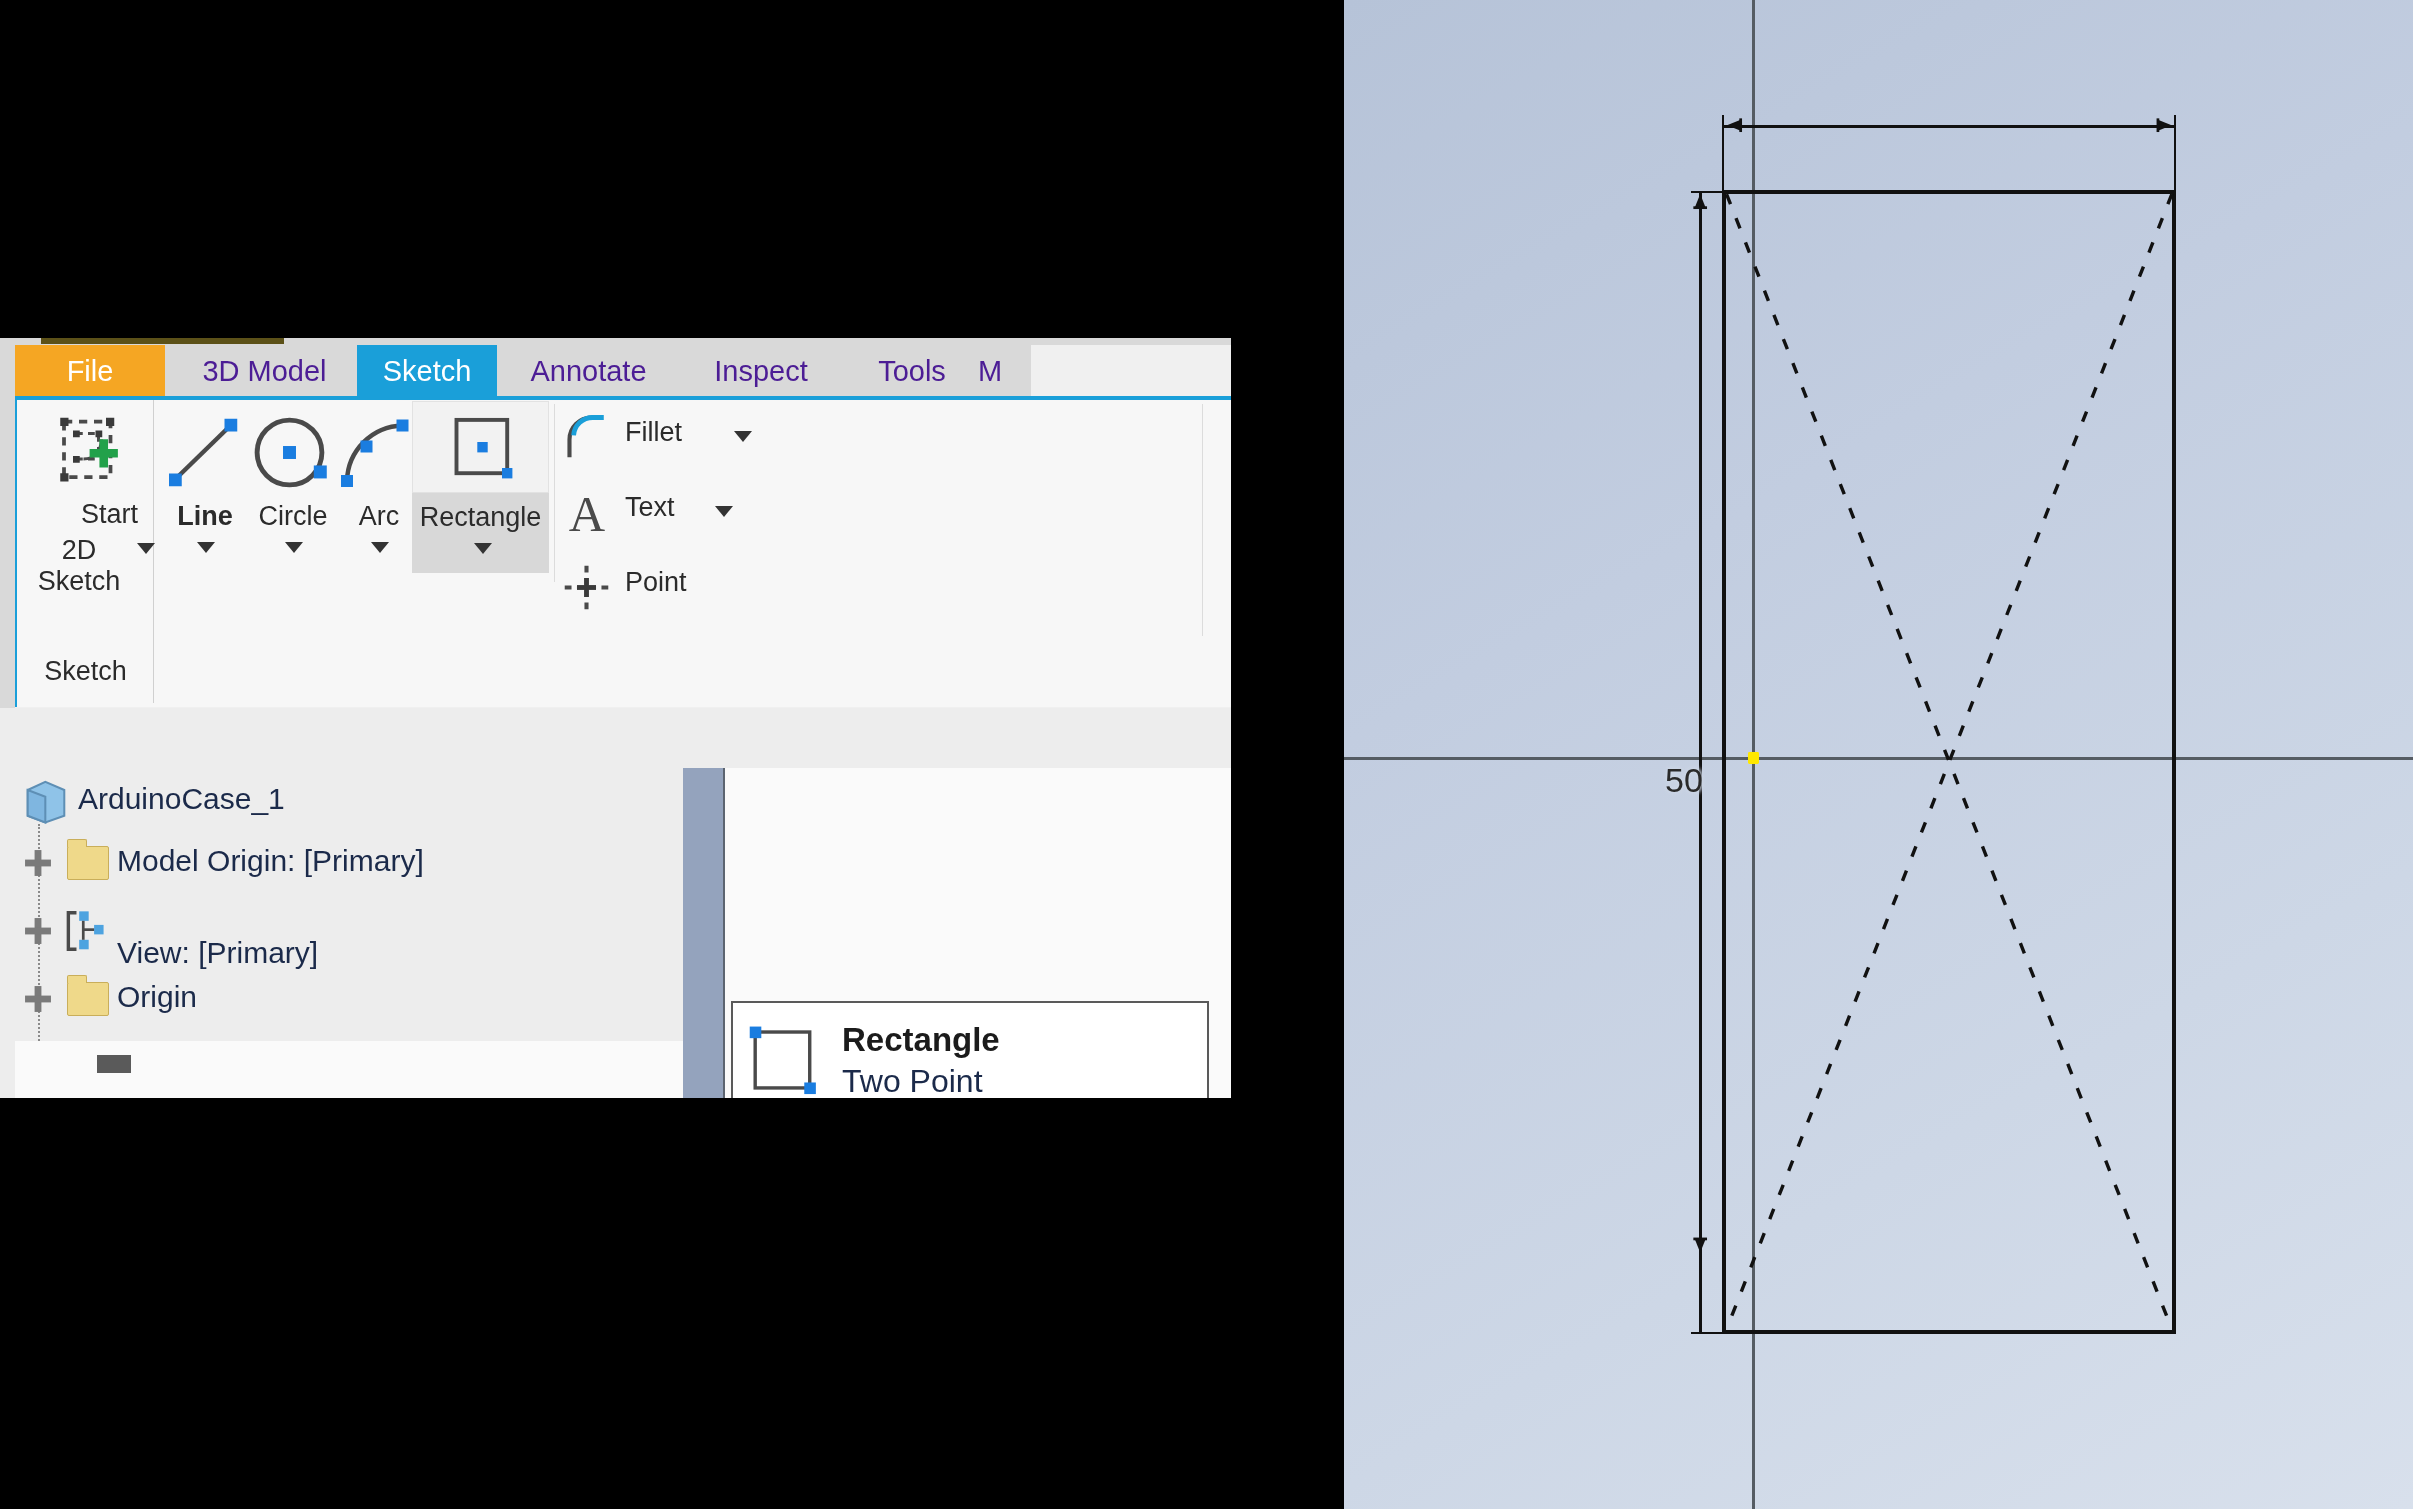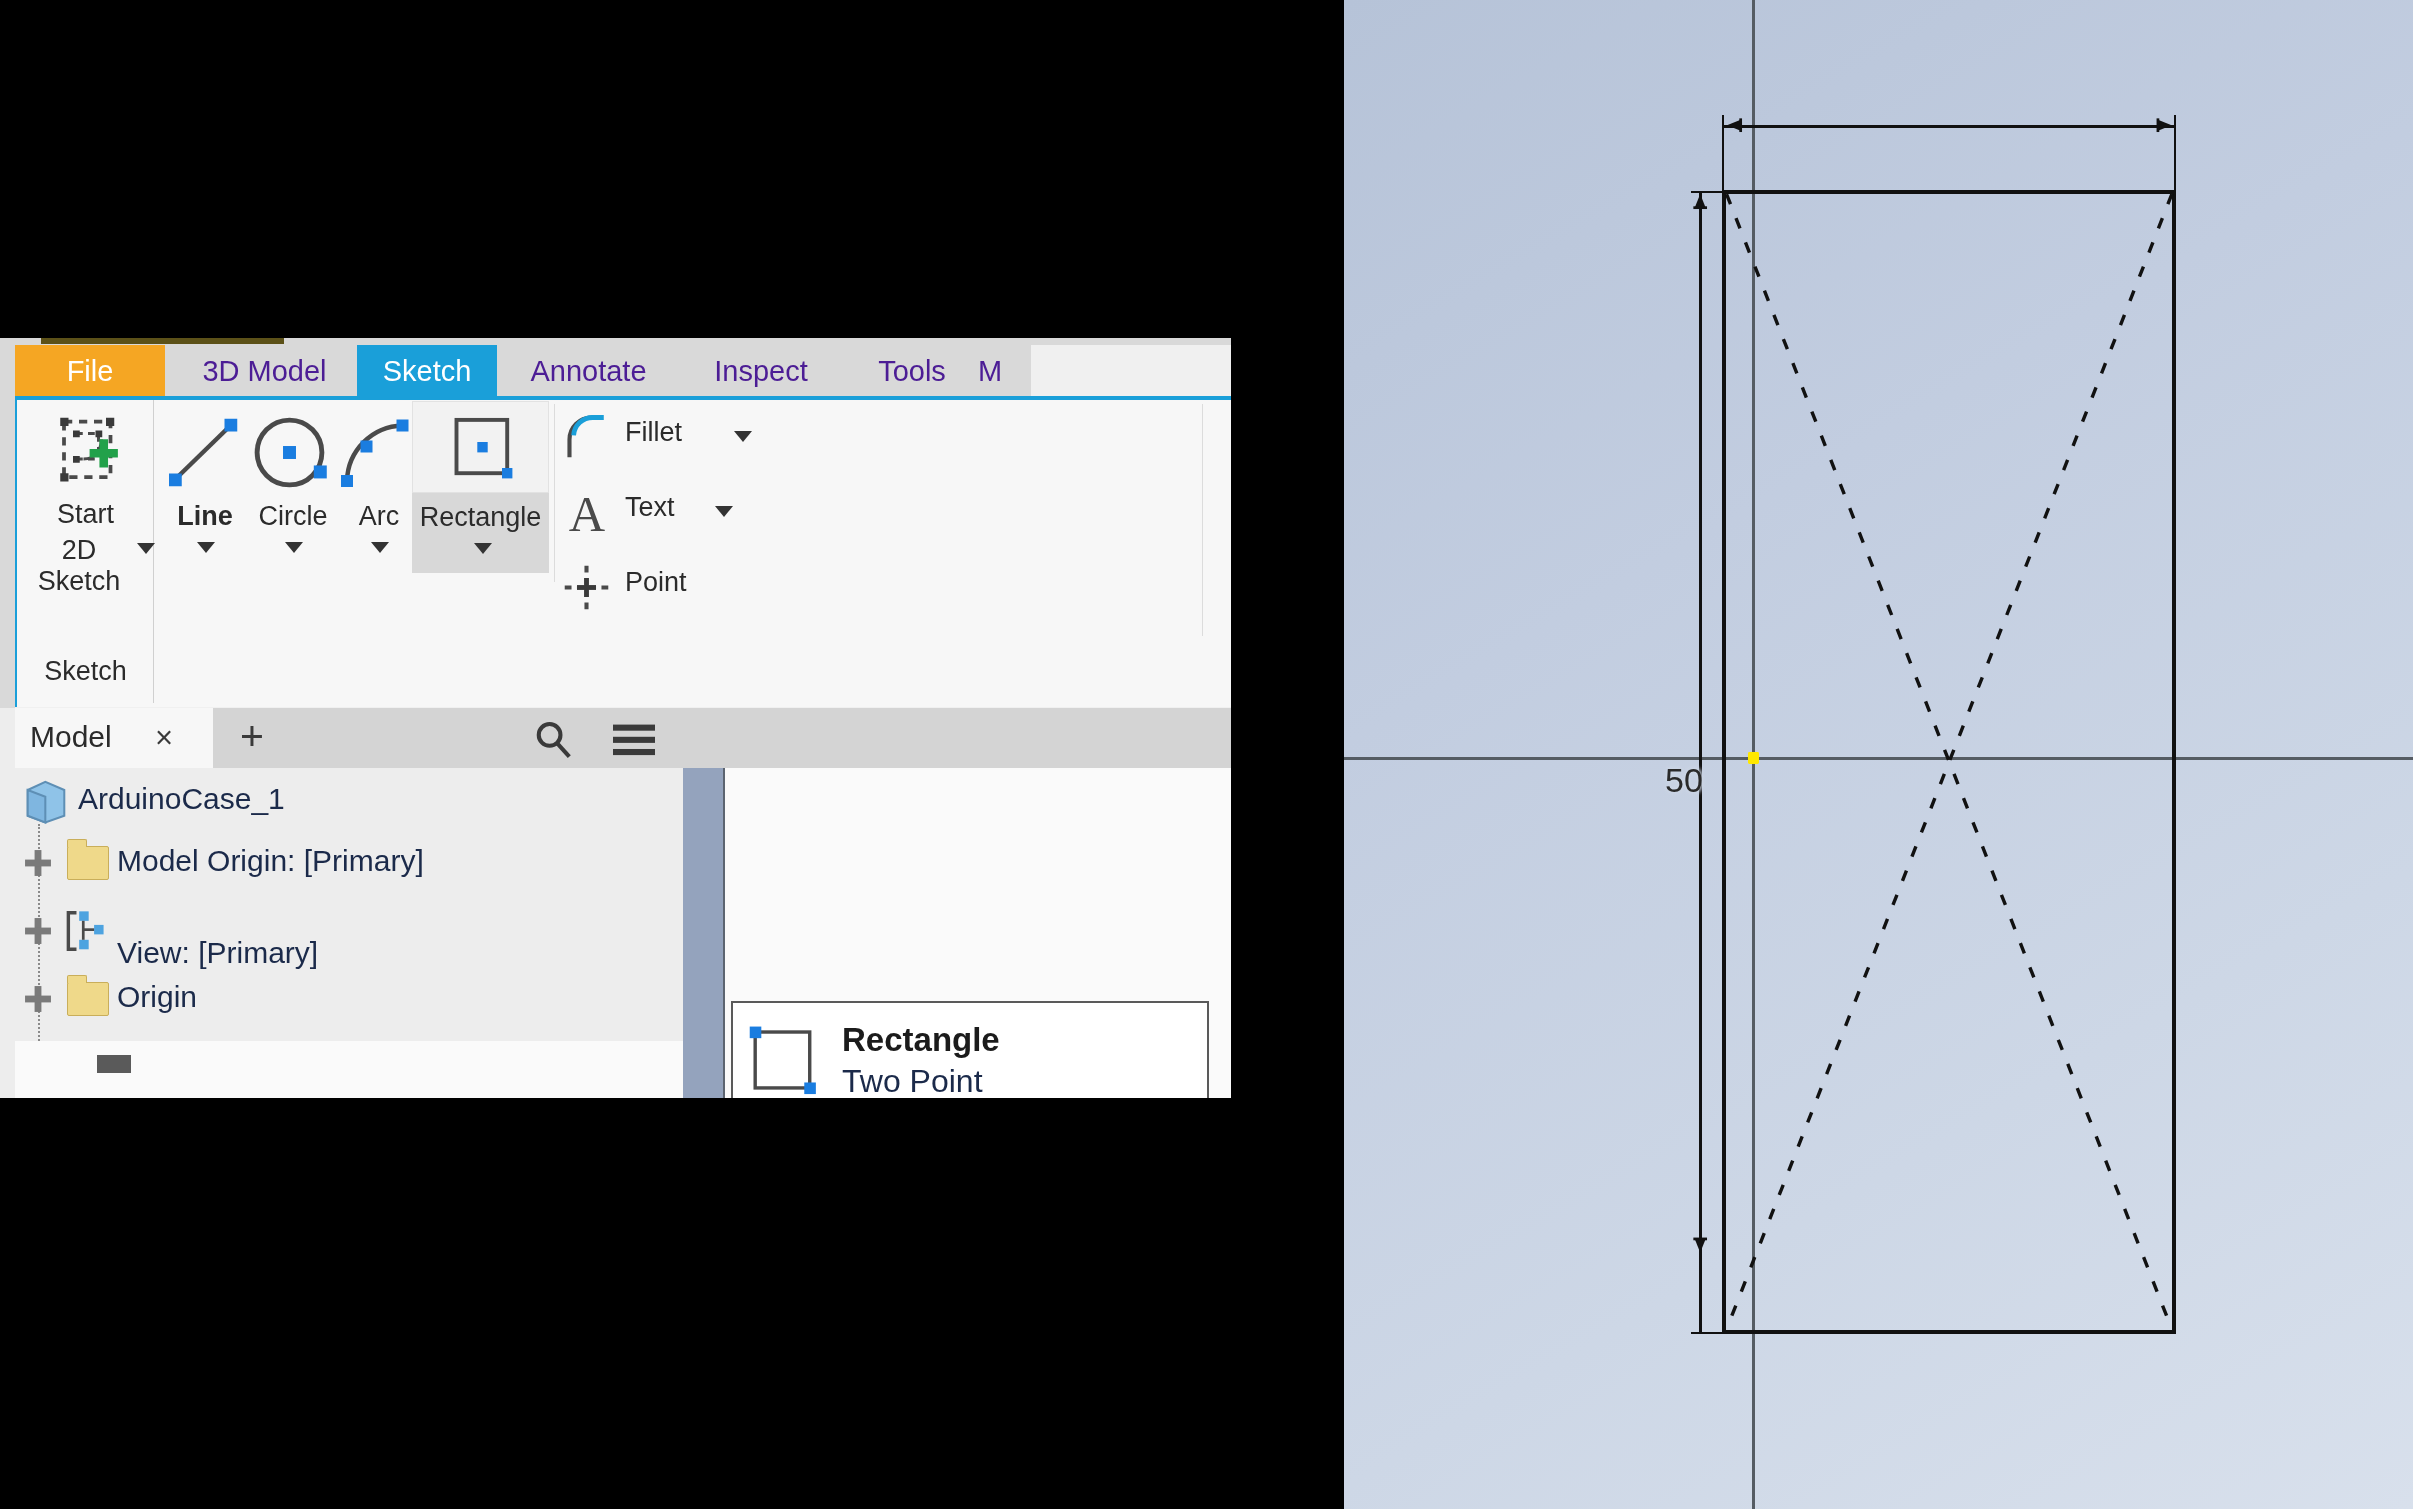--- a/index.html
+++ b/index.html
@@ -68,21 +68,21 @@
           border-left:2px solid #1a9fd9;box-sizing:border-box;}
   #ribbon-sketchgrp{position:absolute;left:0;top:0;width:137px;height:303px;
                     border-right:1.4px solid #d0d0d0;box-sizing:border-box;}
   #grp-label-sketch{position:absolute;left:0;top:256px;width:137px;text-align:center;font-size:27px;color:#2b2b2b;}
 
   .btn-lbl{position:absolute;text-align:center;font-size:27px;color:#2b2b2b;}
   .caret{display:inline-block;width:0;height:0;border-left:9px solid transparent;
          border-right:9px solid transparent;border-top:11px solid #333;vertical-align:middle;}
 
   #icon-start2d{position:absolute;left:38px;top:13.7px;width:75px;height:75px;}
-  #lbl-start{left:0;top:99px;width:137px;}
+  #lbl-start{left:0;top:99px;width:137px;padding-left:24px;}
   #lbl-2dsketch{left:0;top:135px;width:124px;}
   #caret-start{position:absolute;left:120px;top:143px;}
 
   #icon-line{position:absolute;left:149px;top:15px;width:75px;height:75px;}
   #lbl-line{left:137px;top:101px;width:102px;font-weight:bold;}
   #caret-line{position:absolute;left:180px;top:142px;}
 
   #icon-circle{position:absolute;left:232px;top:12.3px;width:81px;height:81px;}
   #lbl-circle{left:225px;top:101px;width:102px;}
   #caret-circle{position:absolute;left:268px;top:142px;}
@@ -293,37 +293,20 @@
       </g>
       <g stroke="#3a3a3a" stroke-width="7">
         <line x1="36" y1="22" x2="36" y2="50"></line>
         <line x1="22" y1="36" x2="50" y2="36"></line>
       </g>
     </svg>
     <div class="mini-lbl" id="lbl-point">Point</div>
   </div>
 
   <div id="browser">
-    <div id="browser-tabrow">
-      <div id="model-tab"></div>
-      <div id="model-tab-lbl">Model</div>
-      <div id="model-tab-close">×</div>
-      <div id="browser-add">+</div>
-      <svg id="browser-search" viewBox="0 0 56 56">
-        <circle cx="23" cy="22" r="16" stroke="#3a3a3a" stroke-width="6" fill="none"></circle>
-        <line x1="34" y1="34" x2="52" y2="54" stroke="#3a3a3a" stroke-width="6"></line>
-      </svg>
-      <svg id="browser-menu" viewBox="0 0 62 48">
-        <g fill="#3a3a3a">
-            <rect y="2" width="62" height="9"></rect>
-            <rect y="20" width="62" height="9"></rect>
-            <rect y="38" width="62" height="9"></rect>
-          </g>
-      </svg>
-    </div>
 
     <div id="tree">
 
       <div class="tree-row" style="left:0;top:4.1px;">
         <svg style="position:absolute;left:9.6px;top:6.8px;width:42px;height:45px;" viewBox="0 0 62 66">
           <path d="M4 16 L30 4 L58 16 L58 54 L30 64 L4 54 Z" fill="#8fc3e8" stroke="#5e8fb5" stroke-width="3"></path>
           <path d="M4 16 L30 26 L30 64 L4 54 Z" fill="#7fb6e0" stroke="#5e8fb5" stroke-width="3"></path>
         </svg>
         <div class="tree-txt" style="left:63px;top:9.6px;">ArduinoCase_1</div>
       </div>

